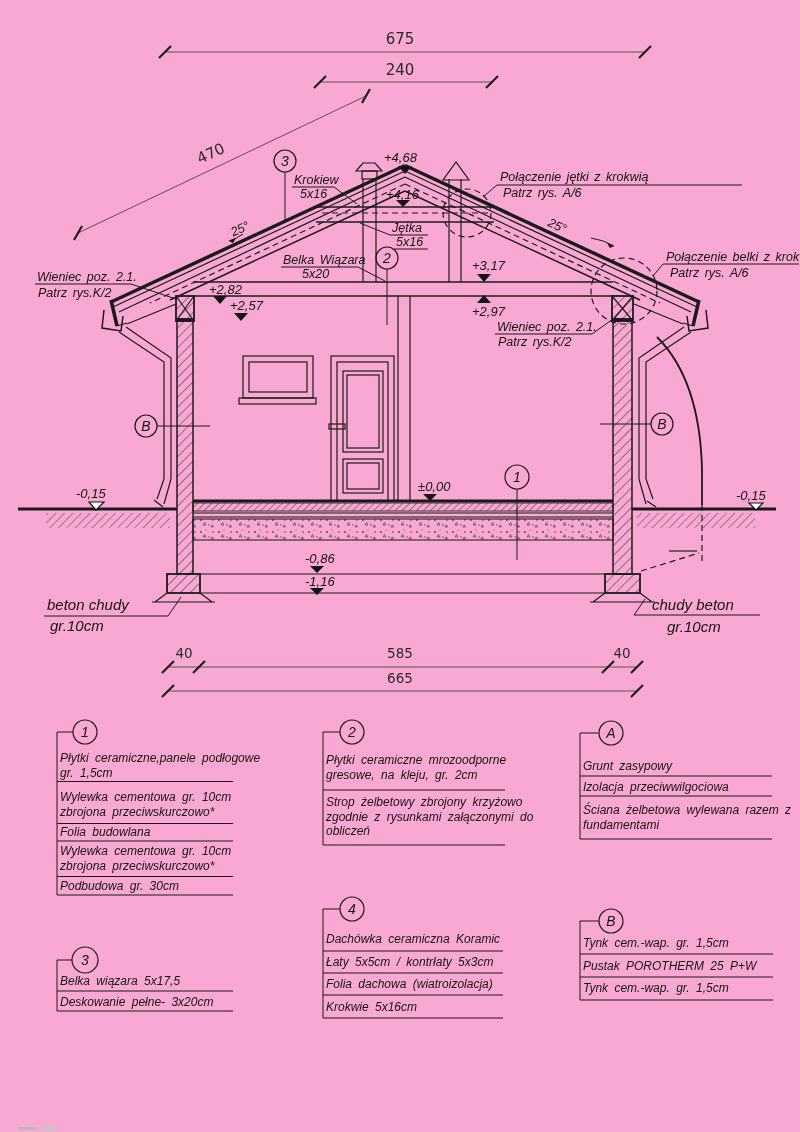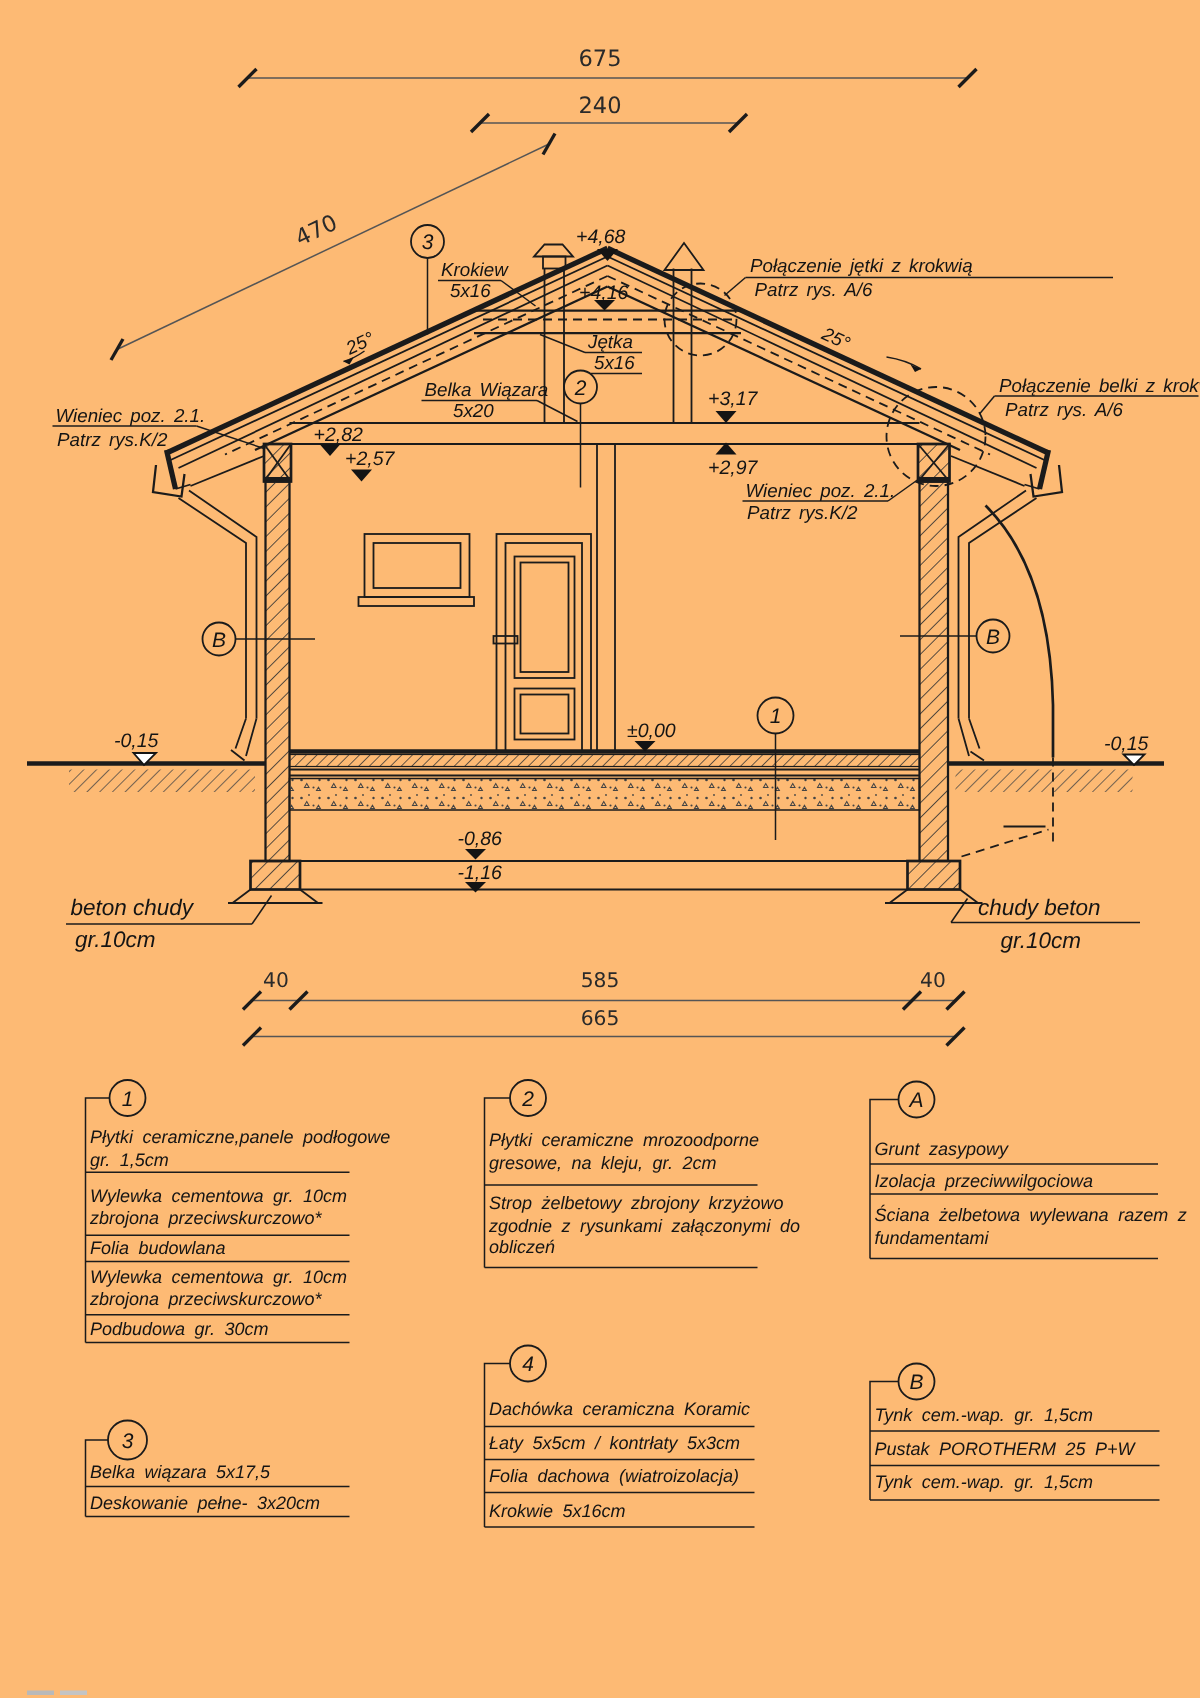--- a/index.html
+++ b/index.html
@@ -1,16 +1,16 @@
 <!DOCTYPE html>
 <html><head>
 <meta charset="utf-8">
 <style>
   html,body{margin:0;padding:0;background:#ffffff;}
-  .page{position:relative;width:800px;height:1132px;background:#fdba74;overflow:hidden;}
+  .page{position:relative;width:800px;height:1132px;background:#f9a8d4;overflow:hidden;}
   svg{position:absolute;left:0;top:0;}
   text{fill:#141414;}
   .lbl{font:italic 12.5px "Liberation Sans",sans-serif;word-spacing:2px;}
   .leg{font:italic 12px "Liberation Sans",sans-serif;word-spacing:3px;}
   .lvl{font:italic 13px "Liberation Sans",sans-serif;}
   .dim{font:15px "DejaVu Sans",sans-serif;fill:#2a2a2a;}
   .dimsm{font:13.5px "DejaVu Sans",sans-serif;fill:#2a2a2a;}
   .cid{font:italic 14px "Liberation Sans",sans-serif;text-anchor:middle;}
   .big{font:italic 15px "Liberation Sans",sans-serif;}
   .ln{stroke:#1b1b1b;fill:none;}

